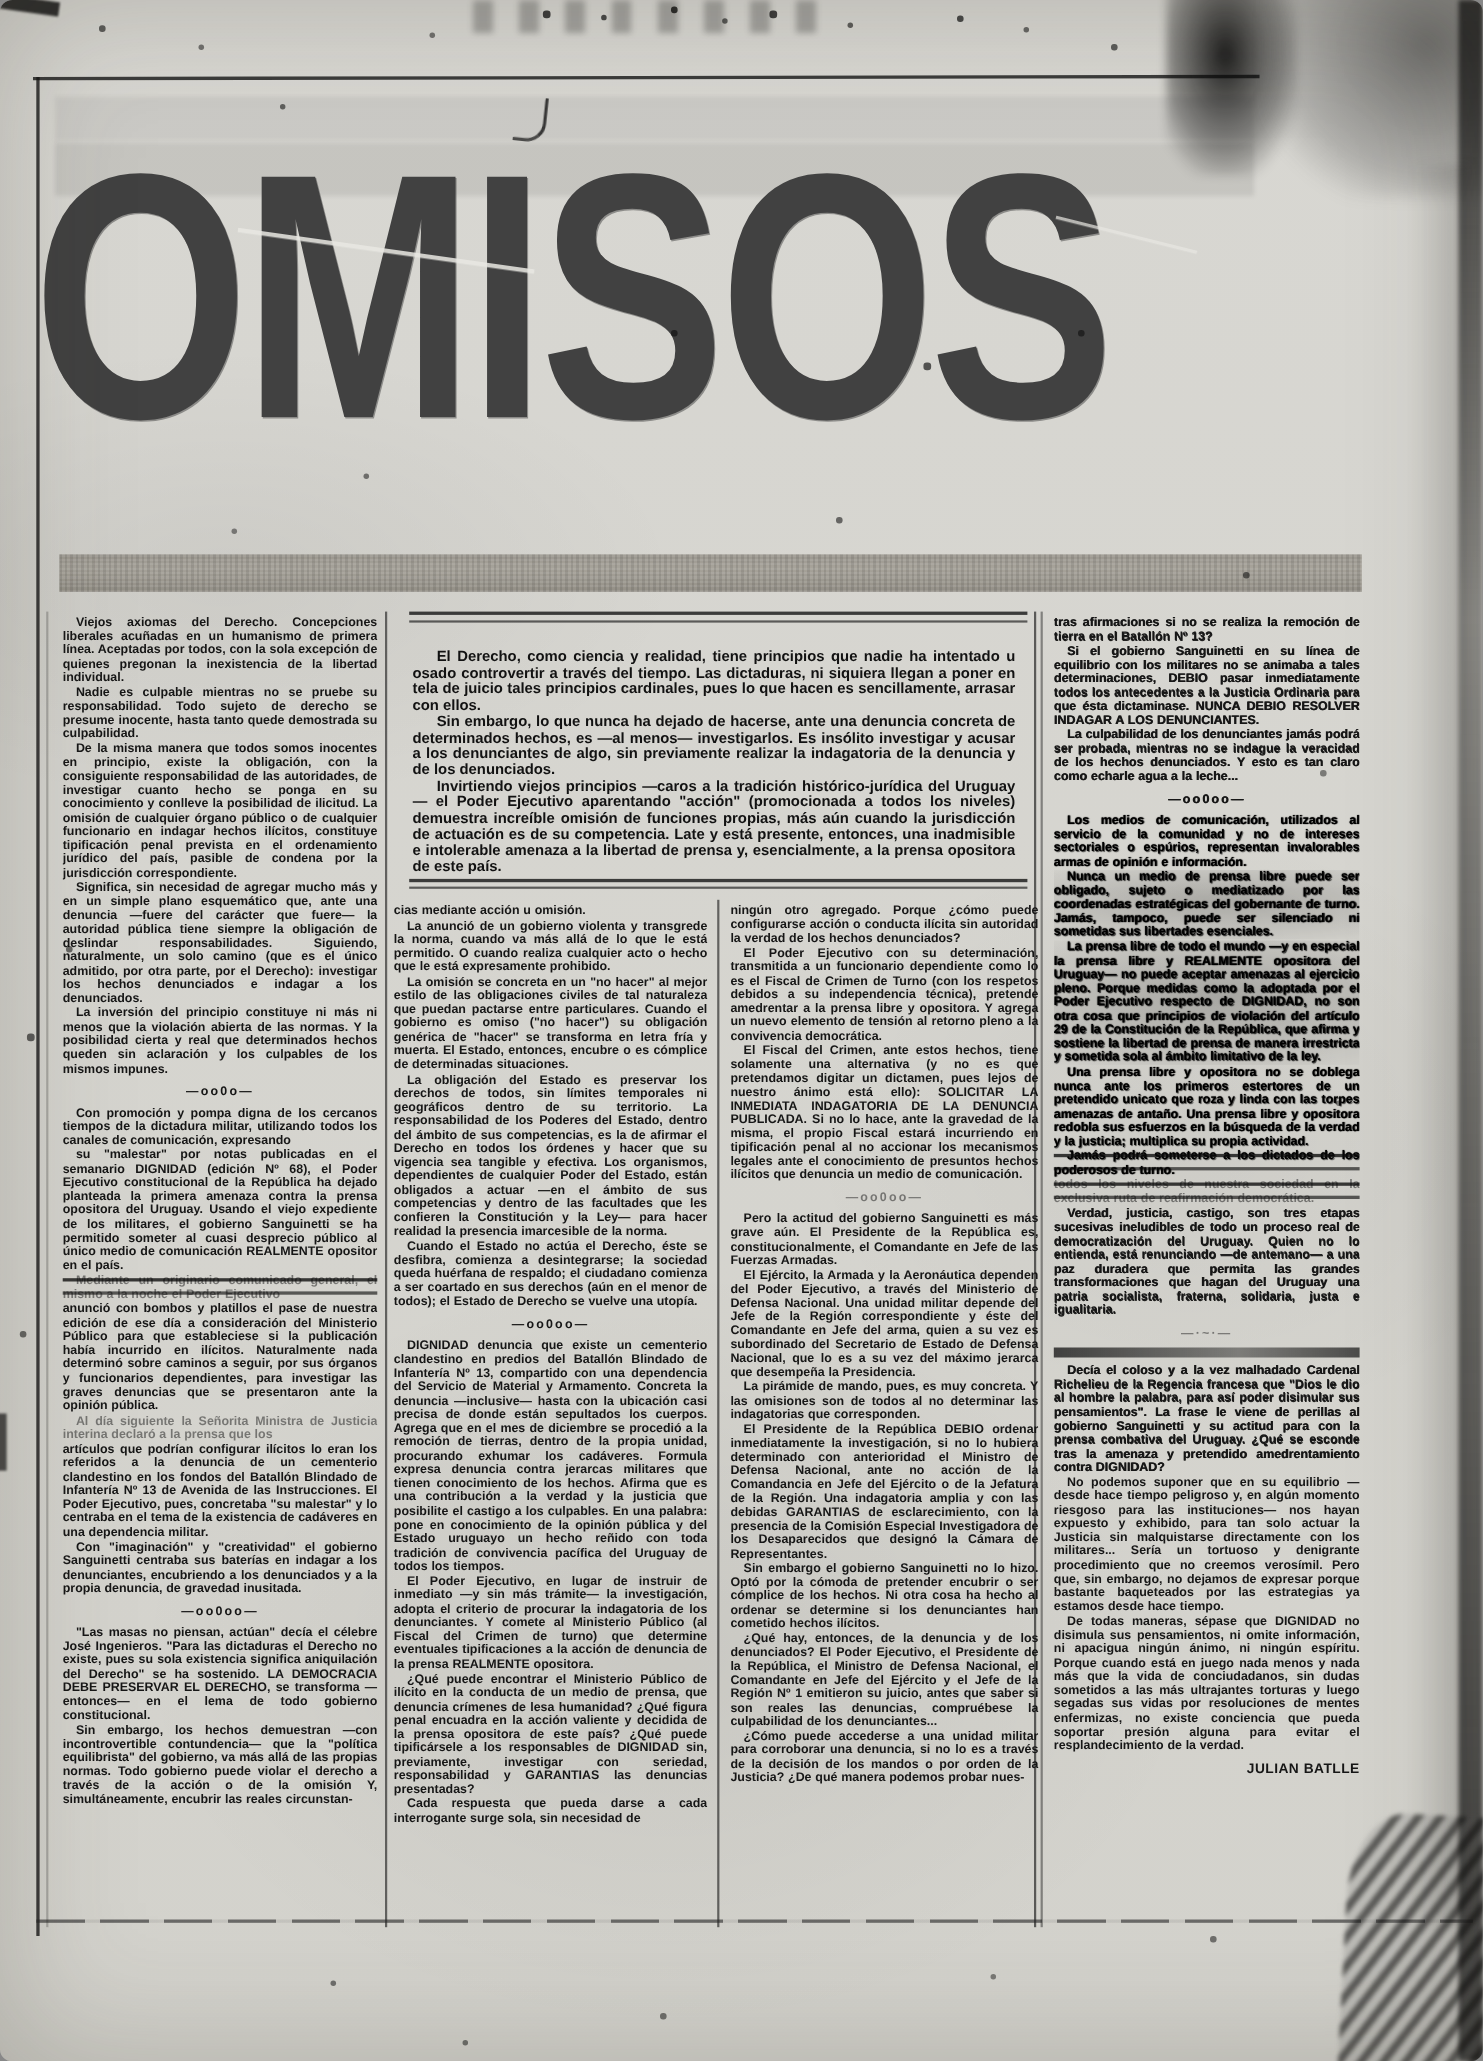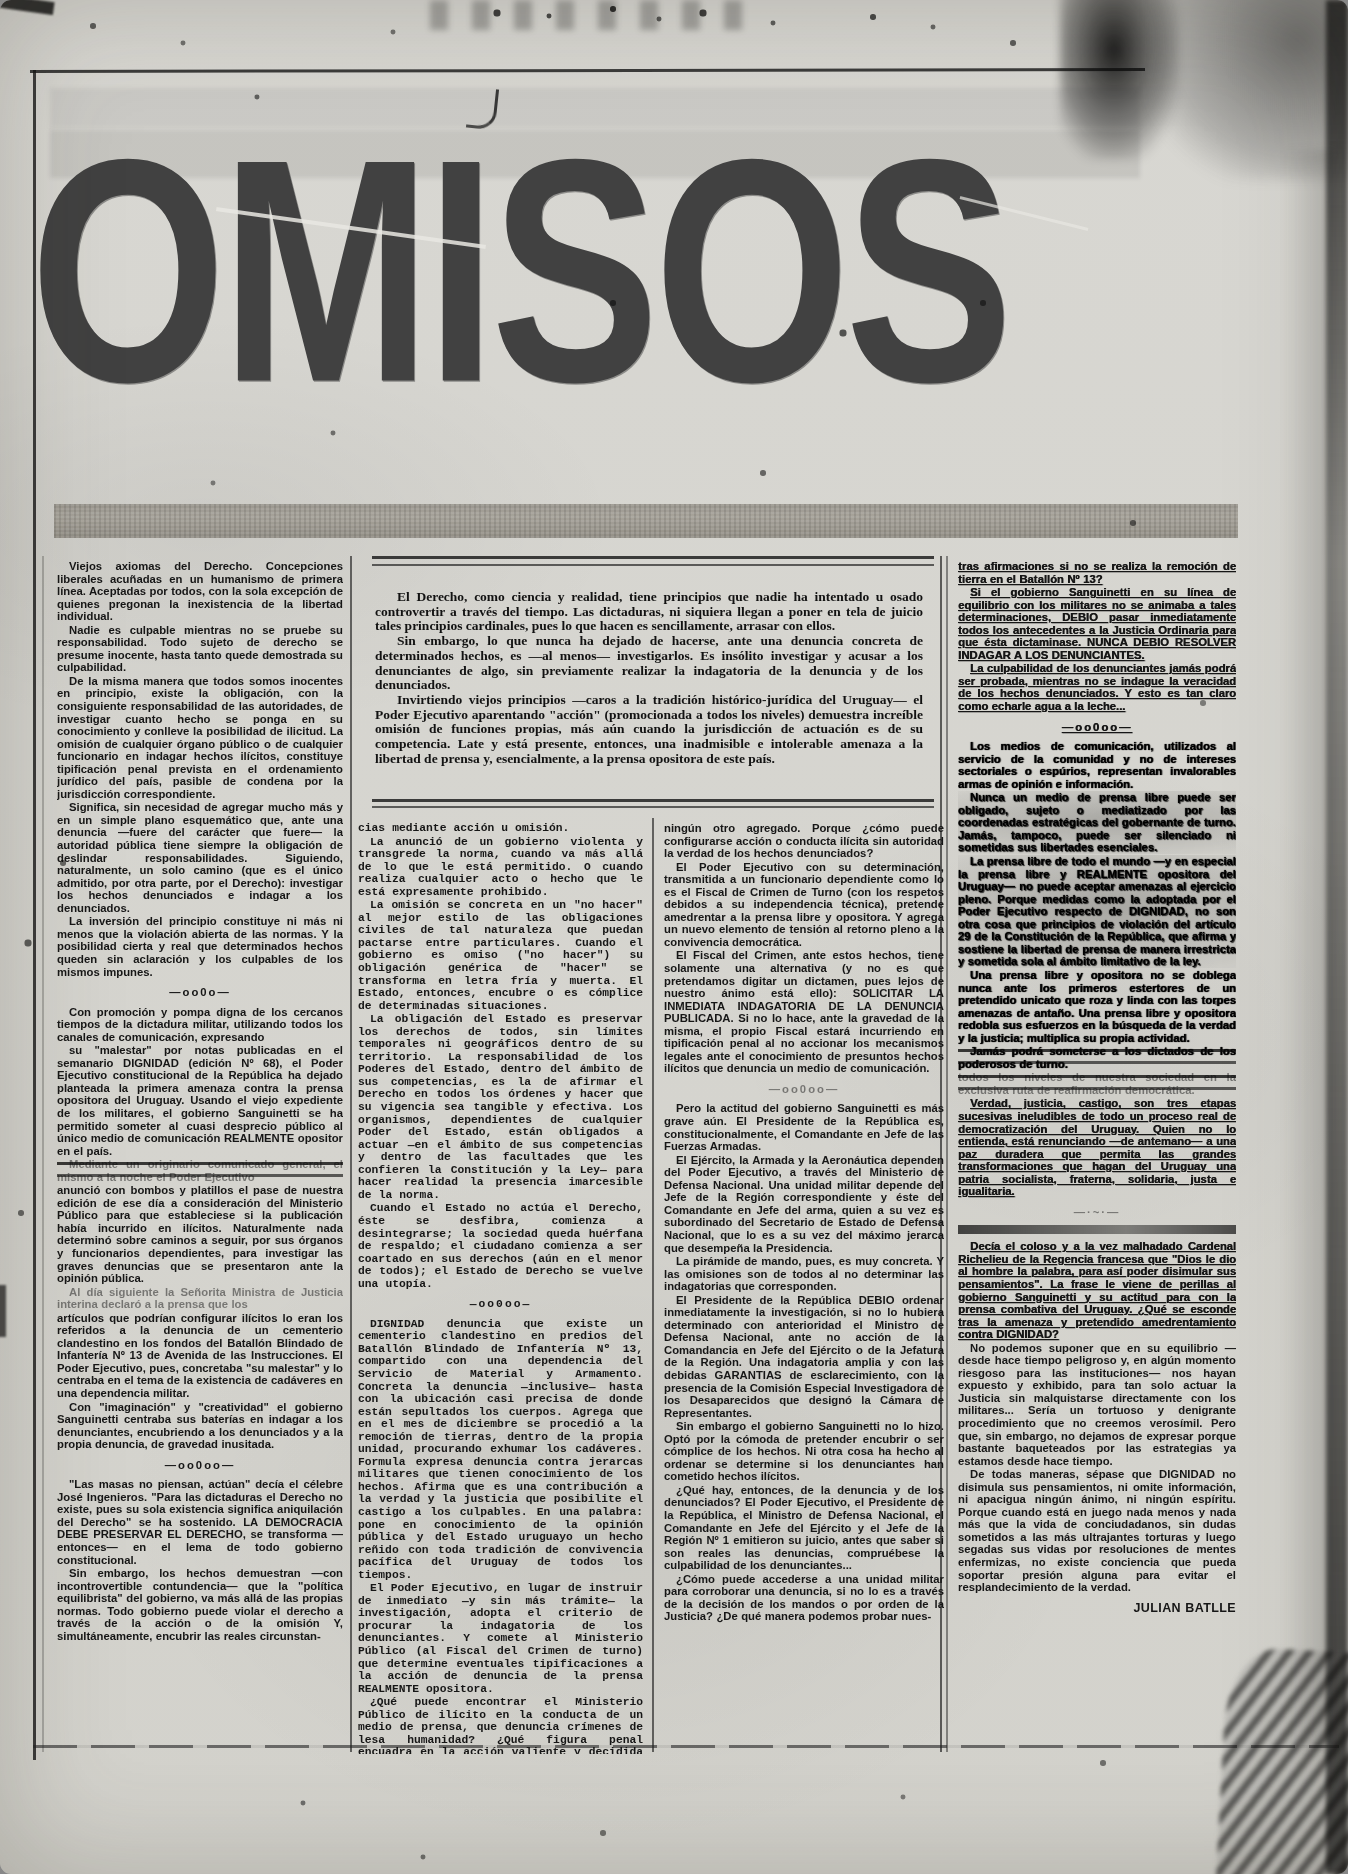--- a/index.html
+++ b/index.html
@@ -38,32 +38,32 @@
   .v-c34a{left:940px;top:556px;width:2px;height:1196px;opacity:.8;}
   .v-c34b{left:946px;top:556px;width:1.5px;height:1196px;opacity:.55;}
   .box-t1{left:372px;top:556px;width:562px;height:2.5px;}
   .box-t2{left:372px;top:564px;width:562px;height:2px;opacity:.8;}
   .box-b1{left:372px;top:799px;width:562px;height:2.5px;}
   .box-b2{left:372px;top:806px;width:562px;height:2px;opacity:.8;}
   
   .col{position:absolute;text-align:justify;color:#161616;font-weight:bold;
     font-size:11.3px;line-height:12.55px;overflow:hidden;word-spacing:.3px;}
   .col1{left:57px;top:560px;width:286px;height:1192px;}
-  .col2{left:358px;top:822px;width:285px;height:932px;font-family:Liberation Mono, monospace;}
+  .col2{left:358px;top:822px;width:285px;height:932px;}
   .col3{left:664px;top:822px;width:280px;height:932px;}
   .col4{left:958px;top:560px;width:278px;height:1180px;}
   .intro-text{position:absolute;left:375px;top:590px;width:548px;text-align:justify;
-    color:#121212;font-weight:bold;font-size:13.5px;line-height:14.7px;overflow:hidden;font-family:Liberation Serif, serif;}
+    color:#121212;font-weight:bold;font-size:13.5px;line-height:14.7px;overflow:hidden;}
   .intro-text .blk{text-indent:22px;margin:0;}
   .blk{margin:0 0 1px;text-indent:12px;}
   .cont{text-indent:0;}
   .divider{text-align:center;text-indent:0;margin:8px 0 7px;letter-spacing:2px;}
   .byline{text-align:right;text-indent:0;margin-top:8px;font-size:12.5px;letter-spacing:.4px;}
   .faded{color:rgba(30,30,30,.52);filter:blur(.35px);}
-  .hv1{text-shadow:.5px .3px .6px rgba(0,0,0,.85);filter:blur(.25px);text-decoration:underline;}
+  .hv1{text-shadow:.5px .3px .6px rgba(0,0,0,.85);filter:blur(.25px);}
   .hv2{text-shadow:0 0 1px rgba(0,0,0,.95),.9px .4px .8px rgba(0,0,0,.6);filter:blur(.45px);color:#000;}
   .hv3{text-shadow:0 0 1.3px #000,1px .6px 1px rgba(0,0,0,.8);filter:blur(.7px);color:#000;
     background:radial-gradient(ellipse 90% 70% at 55% 45%,rgba(0,0,0,.20),rgba(0,0,0,.05) 75%,transparent);}
   .overstruck{position:relative;}
   .overstruck::before{content:"";position:absolute;left:-8px;right:-4px;top:4px;height:2.5px;background:rgba(10,10,10,.78);}
   .overstruck::after{content:"";position:absolute;left:-8px;right:-4px;top:16px;height:2.5px;background:rgba(10,10,10,.62);}
   .band{height:9px;margin:3px -6px 6px;border-radius:2px;filter:blur(.6px);
     background:linear-gradient(90deg,rgba(20,20,20,.78),rgba(20,20,20,.45) 60%,rgba(20,20,20,.72));}
   
   .art{position:absolute;pointer-events:none;}

